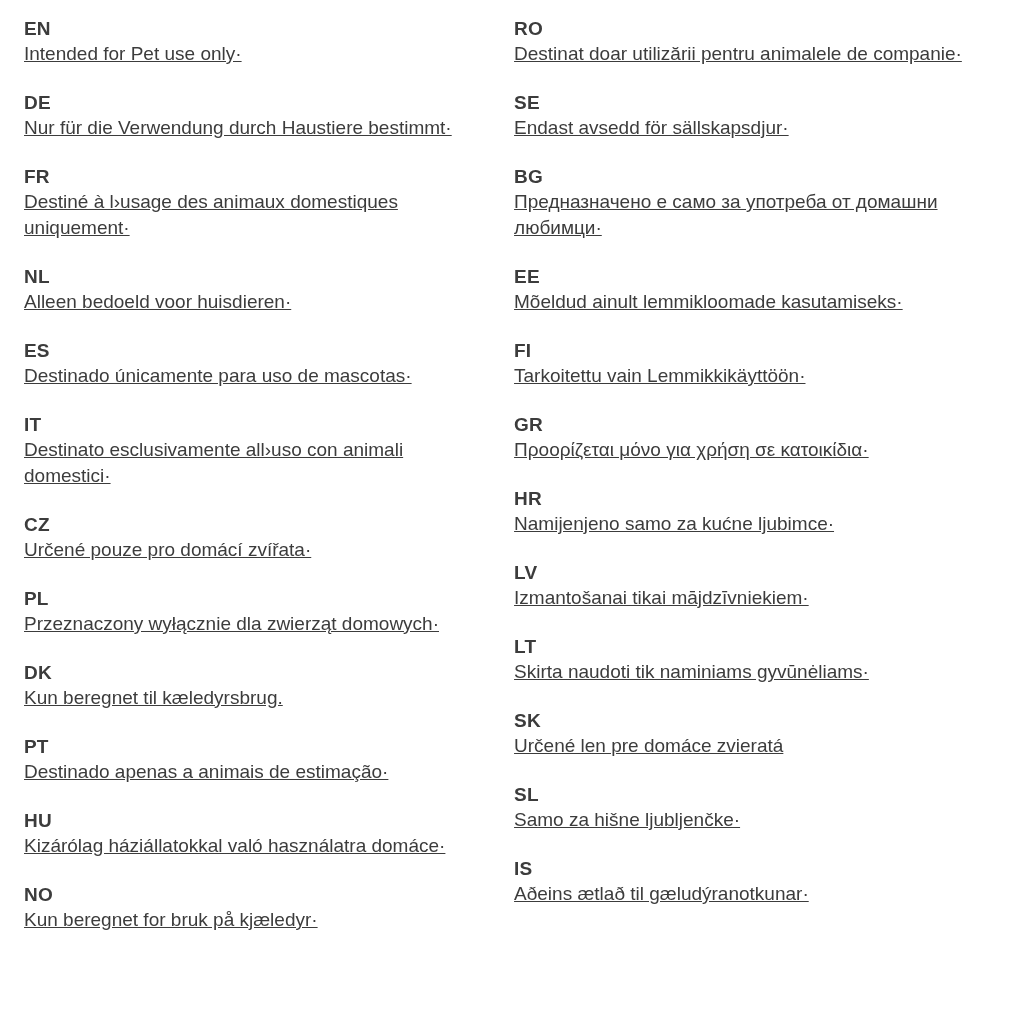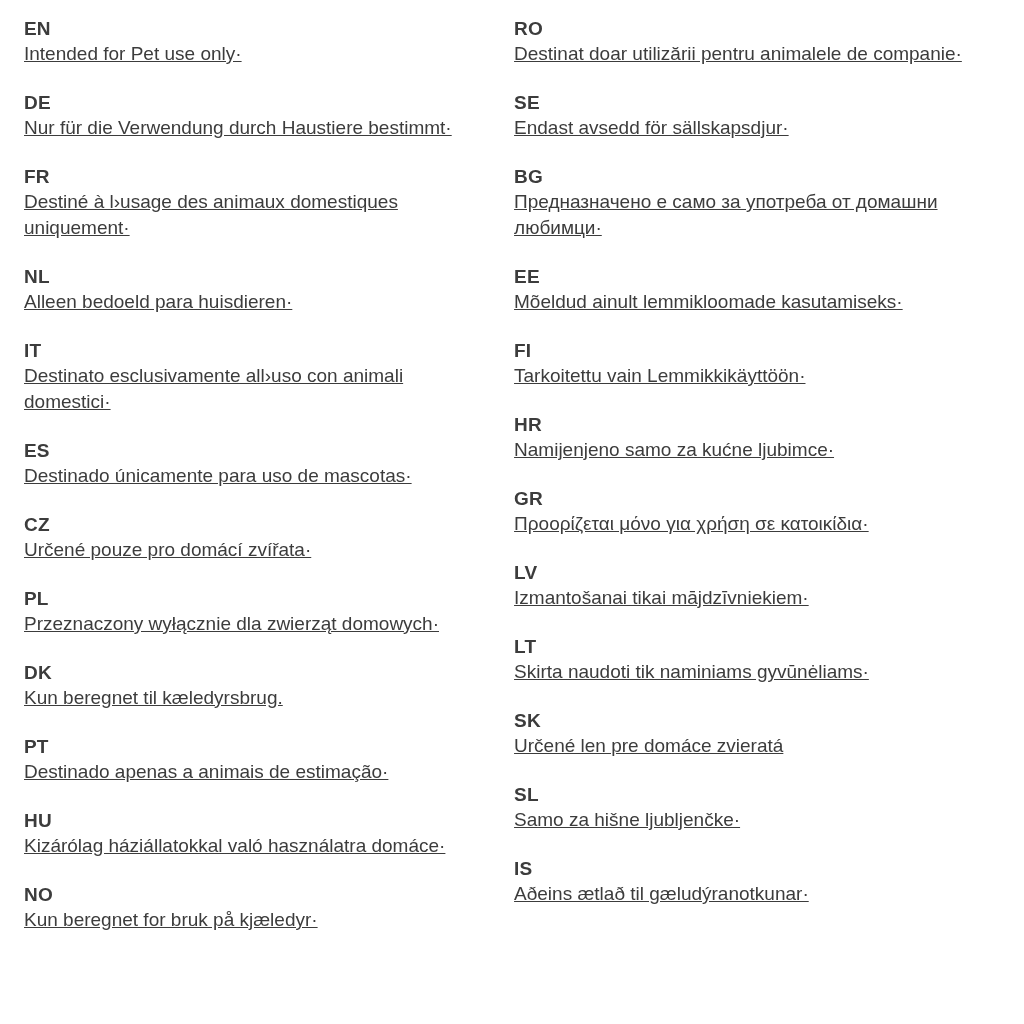--- a/index.html
+++ b/index.html
@@ -54,29 +54,29 @@
       <div class="entry">
         <div class="code">DE</div>
         <div class="text">Nur für die Verwendung durch Haustiere bestimmt·</div>
       </div>
       <div class="entry">
         <div class="code">FR</div>
         <div class="text">Destiné à l›usage des animaux domestiques uniquement·</div>
       </div>
       <div class="entry">
         <div class="code">NL</div>
-        <div class="text">Alleen bedoeld para huisdieren·</div>
+        <div class="text">Alleen bedoeld voor huisdieren·</div>
+      </div>
+      <div class="entry">
+        <div class="code">ES</div>
+        <div class="text">Destinado únicamente para uso de mascotas·</div>
       </div>
       <div class="entry">
         <div class="code">IT</div>
         <div class="text">Destinato esclusivamente all›uso con animali domestici·</div>
-      </div>
-      <div class="entry">
-        <div class="code">ES</div>
-        <div class="text">Destinado únicamente para uso de mascotas·</div>
       </div>
       <div class="entry">
         <div class="code">CZ</div>
         <div class="text">Určené pouze pro domácí zvířata·</div>
       </div>
       <div class="entry">
         <div class="code">PL</div>
         <div class="text">Przeznaczony wyłącznie dla zwierząt domowych·</div>
       </div>
       <div class="entry">
@@ -111,26 +111,26 @@
       </div>
       <div class="entry">
         <div class="code">EE</div>
         <div class="text">Mõeldud ainult lemmikloomade kasutamiseks·</div>
       </div>
       <div class="entry">
         <div class="code">FI</div>
         <div class="text">Tarkoitettu vain Lemmikkikäyttöön·</div>
       </div>
       <div class="entry">
+        <div class="code">GR</div>
+        <div class="text">Προορίζεται μόνο για χρήση σε κατοικίδια·</div>
+      </div>
+      <div class="entry">
         <div class="code">HR</div>
         <div class="text">Namijenjeno samo za kućne ljubimce·</div>
-      </div>
-      <div class="entry">
-        <div class="code">GR</div>
-        <div class="text">Προορίζεται μόνο για χρήση σε κατοικίδια·</div>
       </div>
       <div class="entry">
         <div class="code">LV</div>
         <div class="text">Izmantošanai tikai mājdzīvniekiem·</div>
       </div>
       <div class="entry">
         <div class="code">LT</div>
         <div class="text">Skirta naudoti tik naminiams gyvūnėliams·</div>
       </div>
       <div class="entry">

